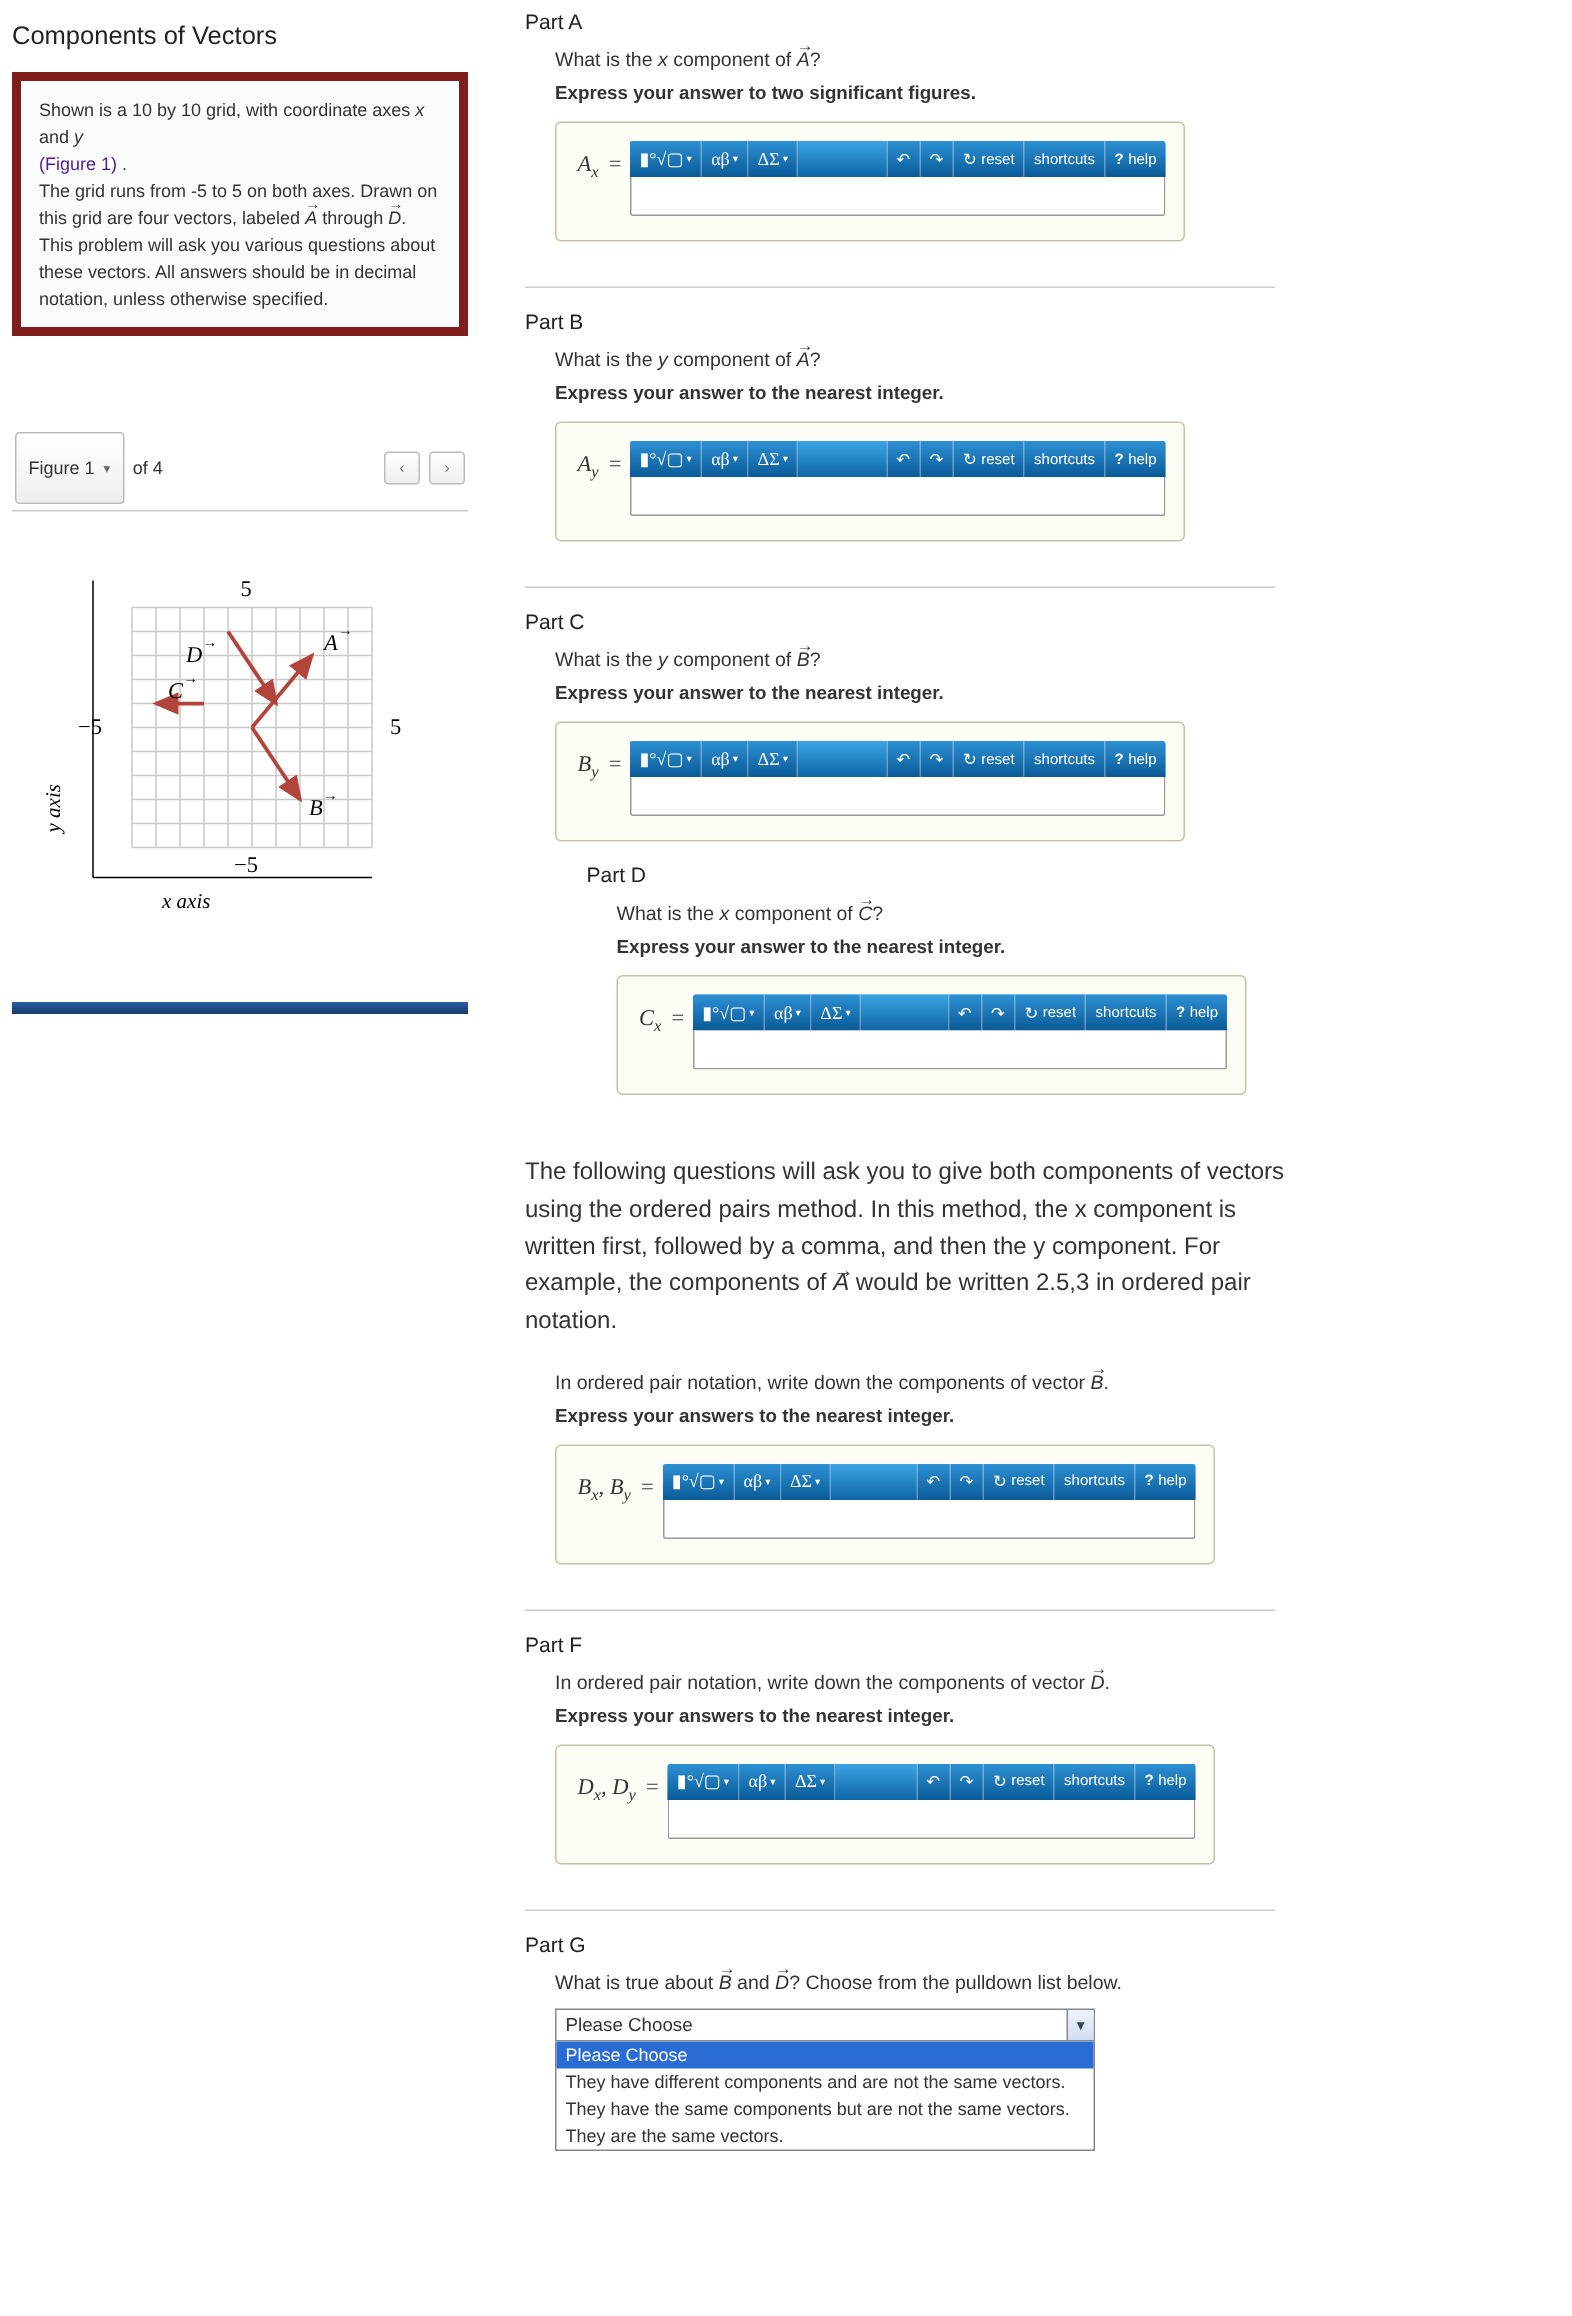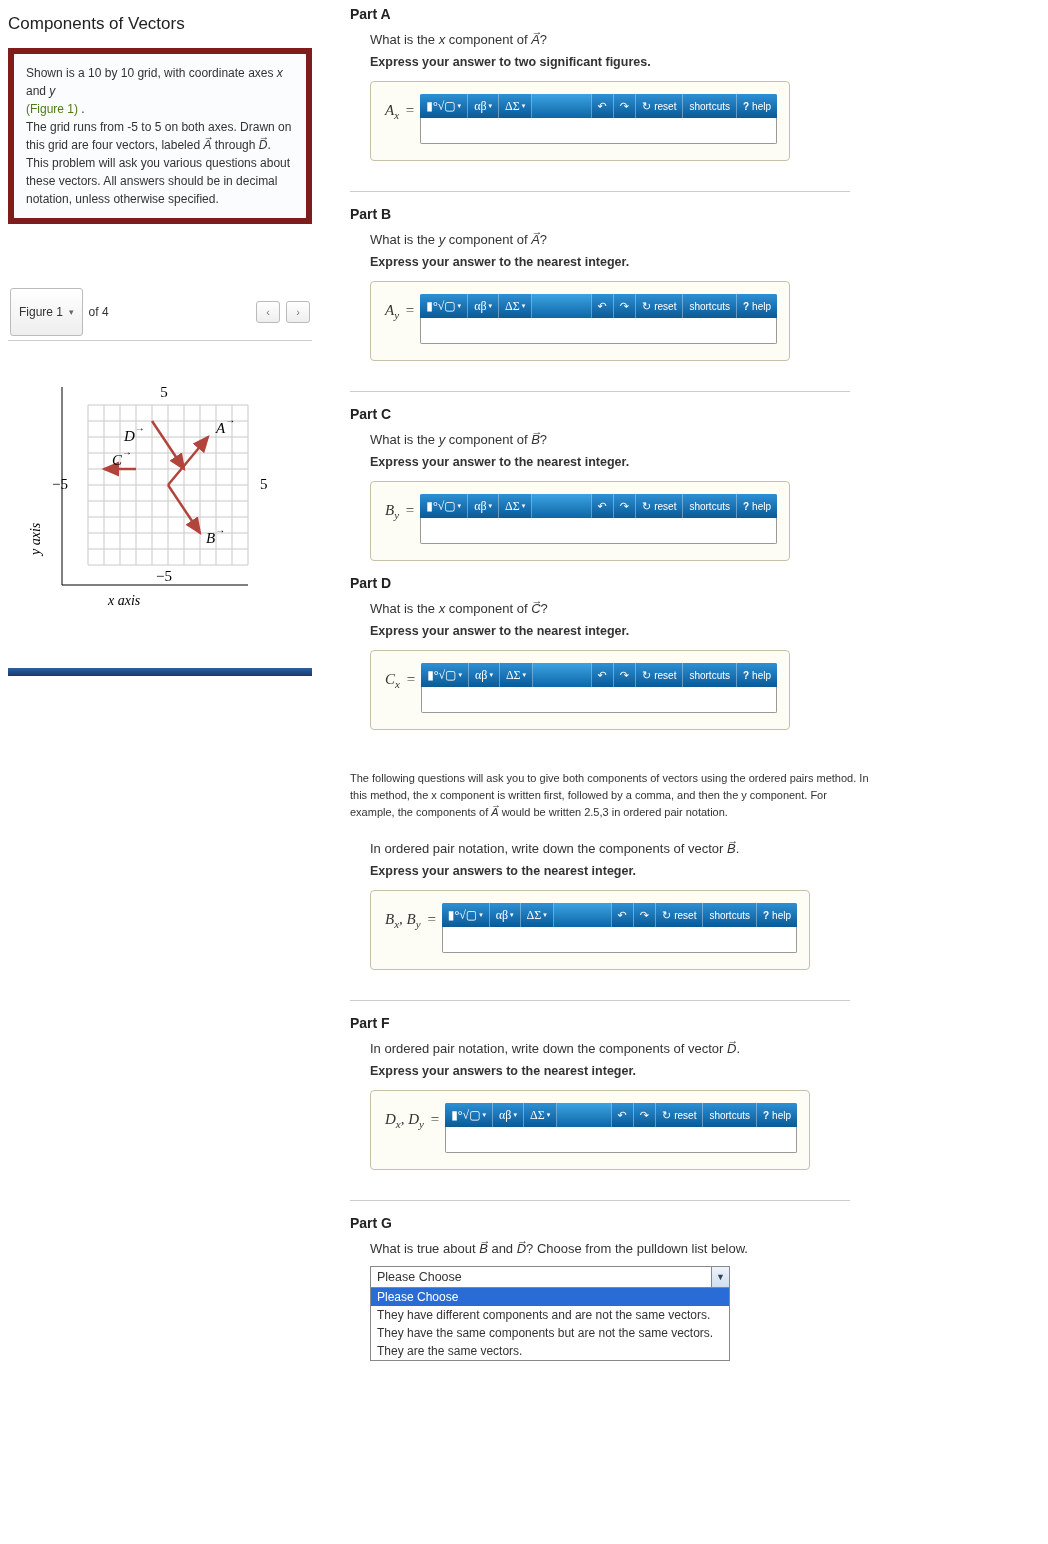--- a/index.html
+++ b/index.html
@@ -28,21 +28,21 @@
     margin: 4px 0 14px 0;
   }
   .intro-box {
     border: 6px solid #7f1d1d;
     background: #fbfcfd;
     padding: 10px 12px;
     font-size: 12px;
     line-height: 1.5;
     color: #333;
   }
-  .intro-box a { color: #4d7c0f; text-decoration: none; }
+  .intro-box a { color: #4c1d95; text-decoration: none; }
   .vec-over { position: relative; display: inline-block; }
   .vec-over::after {
     content: "→";
     position: absolute;
     top: -0.65em;
     left: 0;
     right: 0;
     font-size: 0.85em;
     text-align: center;
   }
@@ -77,21 +77,21 @@
   .nav-spacer { flex:1; }
   .figure-img { margin-top: 4px; padding: 10px 0; }
   svg text { font-family: 'Times New Roman', serif; }
   .blue-bar {
     margin-top: 40px;
     height: 8px;
     background: linear-gradient(#2e5fa3,#17396b);
   }
 
   .part-block { margin-top: 2px; }
-  .part-title { font-weight: bold; font-size: 14px; color: #222; margin: 6px 0 10px 0; }
+  .part-title { font-weight: normal; font-size: 14px; color: #222; margin: 6px 0 10px 0; }
   .part-body { padding-left: 20px; }
   .question { font-size: 13px; margin: 0 0 8px 0; }
   .hint { font-weight: bold; font-size: 12.5px; margin: 6px 0 12px 0; }
   .answer-box {
     border: 1px solid #c8c0a8;
     background: #fdfdf6;
     border-radius: 4px;
     padding: 12px 12px 16px 14px;
     max-width: 420px;
   }
@@ -147,21 +147,21 @@
     border-radius: 0 0 2px 2px;
     padding: 3px 6px;
     font-size: 13px;
   }
   hr.sep {
     border: none;
     border-top: 1px solid #ccc;
     margin: 30px 0 14px 0;
     max-width: 500px;
   }
-  .info-para { font-size:11px; line-height:1.55; max-width: 520px; margin: 6px 0; }
+  .info-para { font-size:16px; line-height:1.55; max-width: 520px; margin: 6px 0; }
 
   
   .pg-select-wrap { position: relative; width: 360px; margin-top: 10px; }
   .pg-select-box {
     border: 1px solid #888;
     height: 22px;
     display:flex; align-items:center;
     background:#fff;
     font-size:12.5px;
     cursor:pointer;
@@ -439,21 +439,21 @@
                     </div>
                 </div>
               </div>
               <input class="ans-input" style="">
             </div>
           </div>
         </div>
       </div>
     </div>
 
-    <div class="part-block" style="margin-top:14px;">
+    <div class="part-block" style="margin-top:14px;margin-left:41px;">
       <div class="part-title">Part D</div>
       <div class="part-body">
         <p class="question">
           <span>What is the </span><i>x</i><span> component of </span><span class="vec-over"><i>C</i></span><span>?</span>
         </p>
         <p class="hint">Express your answer to the nearest integer.</p>
         <div class="answer-box">
           <div class="answer-row">
             <div class="lhs"><span>C</span><span class="sub">x</span><span class="eq"> =</span></div>
             <div class="input-stack">

